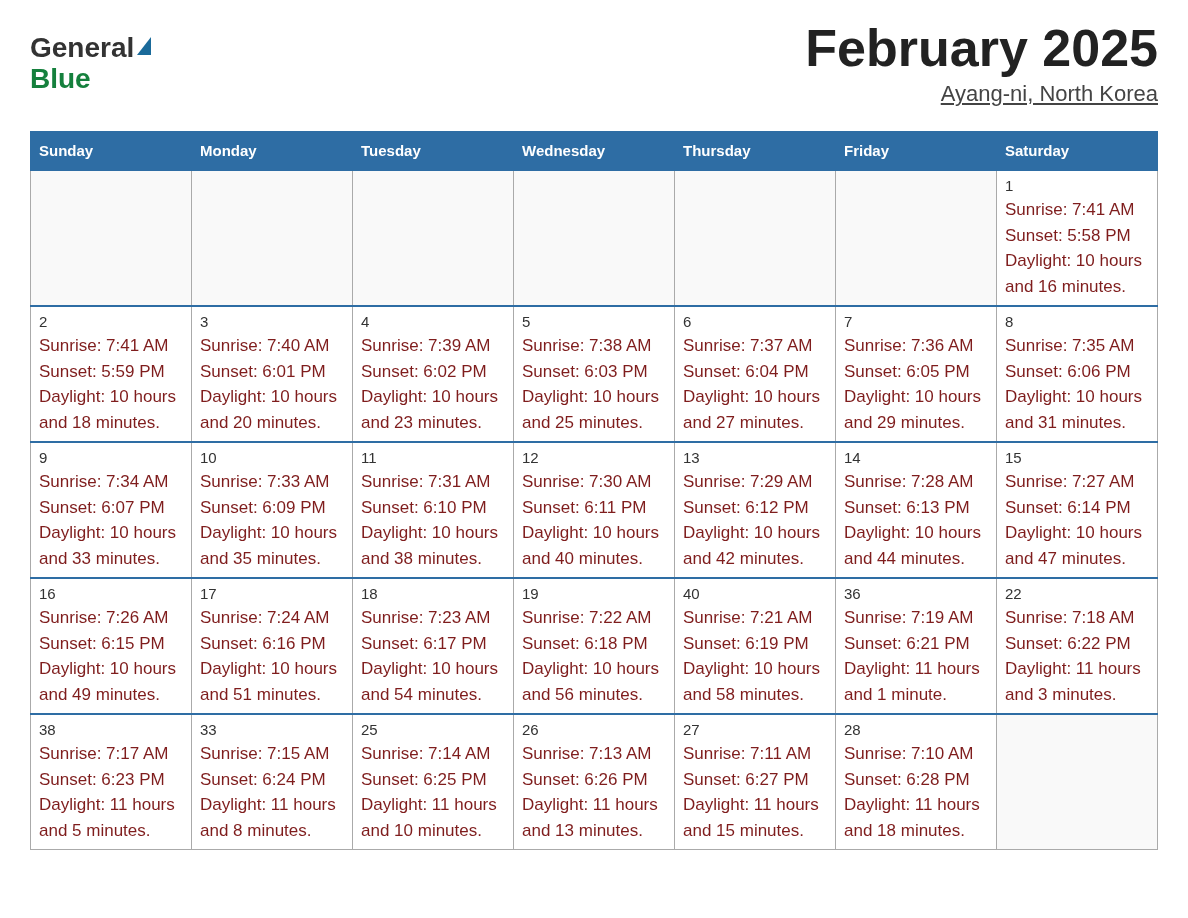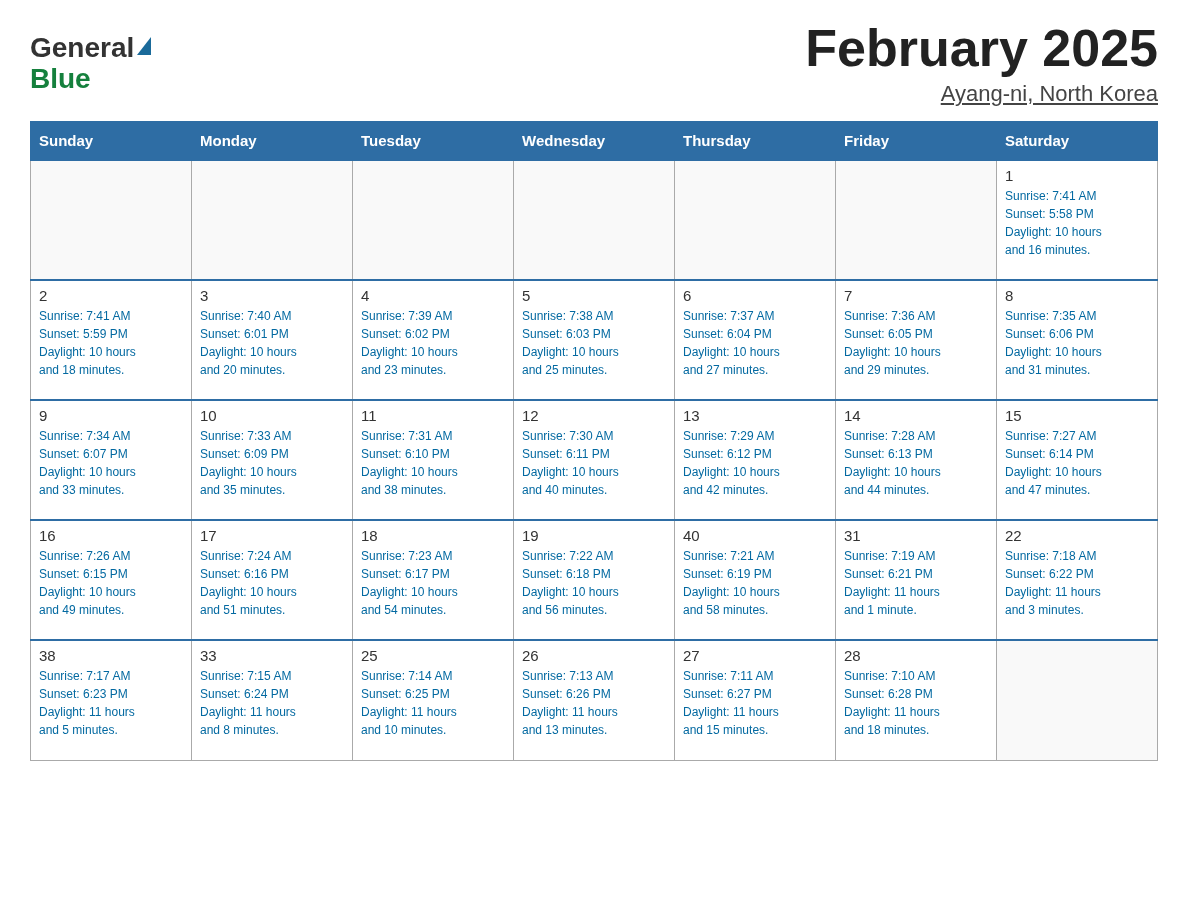--- a/index.html
+++ b/index.html
@@ -41,21 +41,21 @@
     .title-block h2 {
       font-size: 22px;
       font-weight: normal;
       color: #444;
       margin-top: 4px;
       text-decoration: underline;
     }
     .calendar {
       width: 100%;
       border-collapse: collapse;
-      margin-top: 14px;
+      margin-top: 24px;
       border-radius: 21px;
     }
     .calendar th {
       background-color: #2e6da4;
       color: #fff;
       font-size: 15px;
       font-weight: bold;
       padding: 10px 8px;
       text-align: left;
       border: 1px solid #2e6da4;
@@ -76,23 +76,23 @@
       border-top: 2px solid #2e6da4;
     }
     .day-num {
       font-size: 15px;
       font-weight: normal;
       display: block;
       margin-bottom: 3px;
       color: #333;
     }
     .day-info {
-      font-size: 12px;
+      font-size: 17px;
       line-height: 1.5;
-      color: #0369a1;
+      color: #7f1d1d;
     }
     .empty-cell {
       background: #f9f9f9;
     }
     .logo-triangle {
       display: inline-block;
       width: 0;
       height: 0;
       border-style: solid;
       border-width: 0 0 18px 14px;
@@ -220,21 +220,21 @@
         </td>
         <td>
           <span class="day-num">19</span>
           <div class="day-info">Sunrise: 7:22 AM<br>Sunset: 6:18 PM<br>Daylight: 10 hours<br>and 56 minutes.</div>
         </td>
         <td>
           <span class="day-num">40</span>
           <div class="day-info">Sunrise: 7:21 AM<br>Sunset: 6:19 PM<br>Daylight: 10 hours<br>and 58 minutes.</div>
         </td>
         <td>
-          <span class="day-num">31</span>
+          <span class="day-num">36</span>
           <div class="day-info">Sunrise: 7:19 AM<br>Sunset: 6:21 PM<br>Daylight: 11 hours<br>and 1 minute.</div>
         </td>
         <td>
           <span class="day-num">22</span>
           <div class="day-info">Sunrise: 7:18 AM<br>Sunset: 6:22 PM<br>Daylight: 11 hours<br>and 3 minutes.</div>
         </td>
       </tr>
       <tr>
         <td>
           <span class="day-num">38</span>

